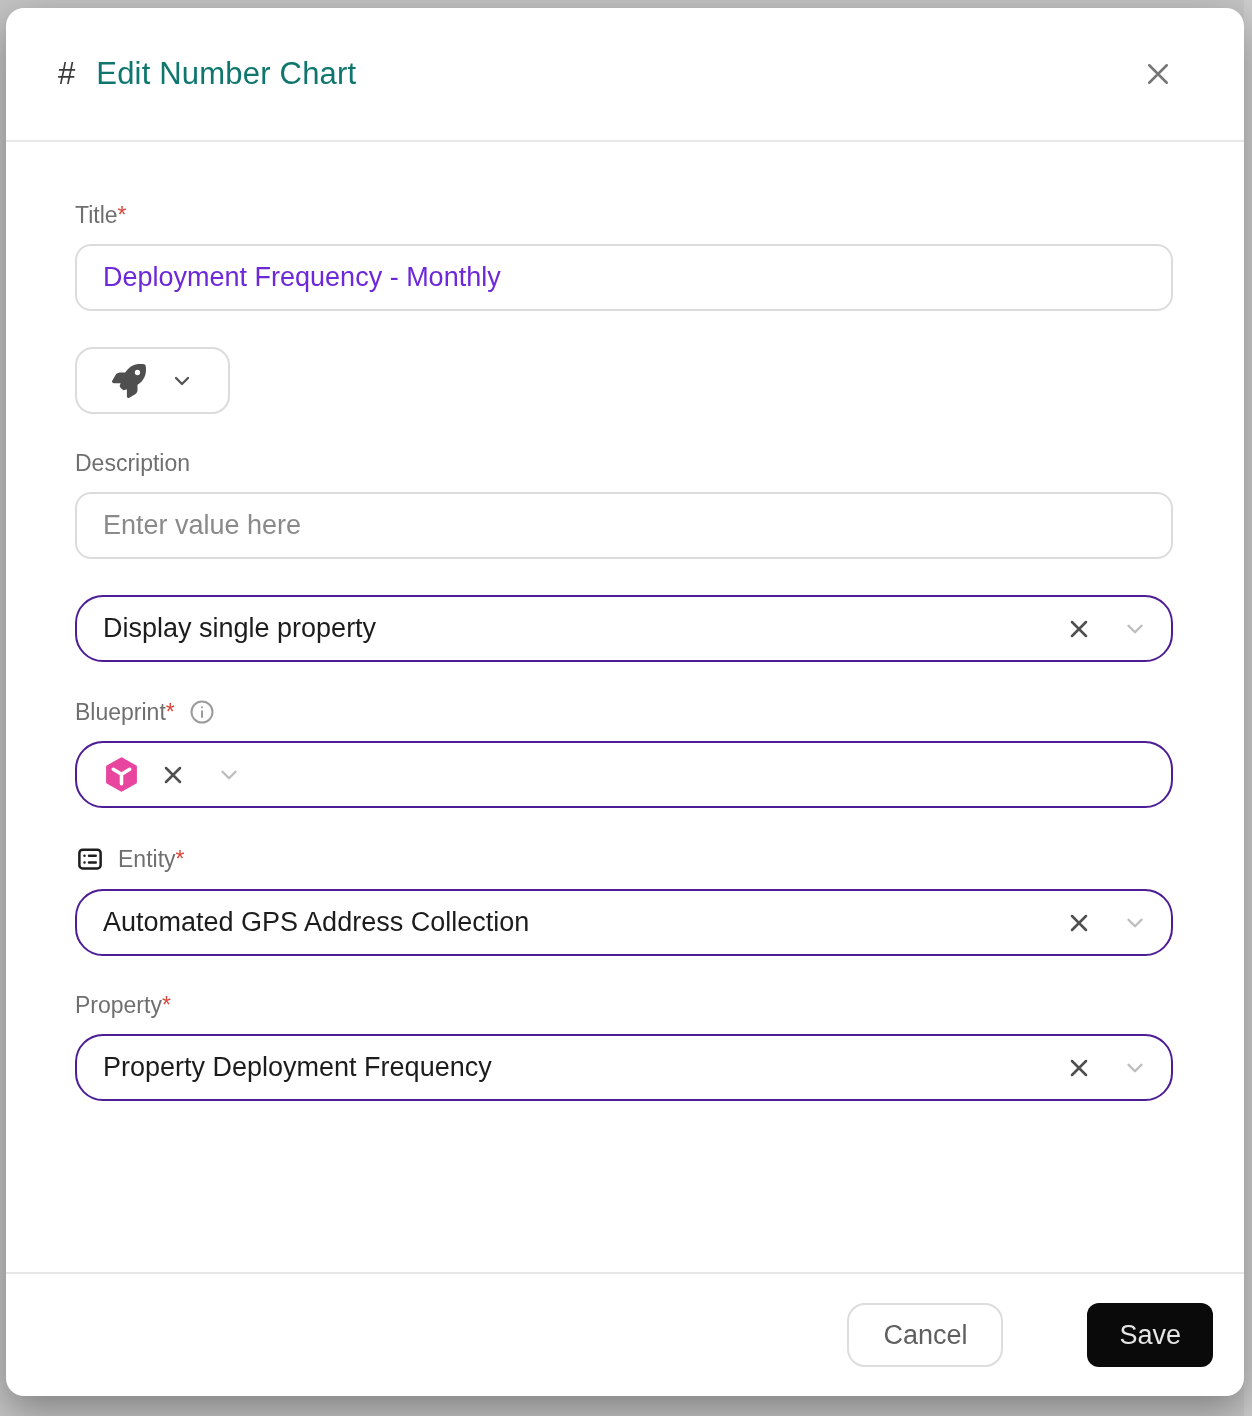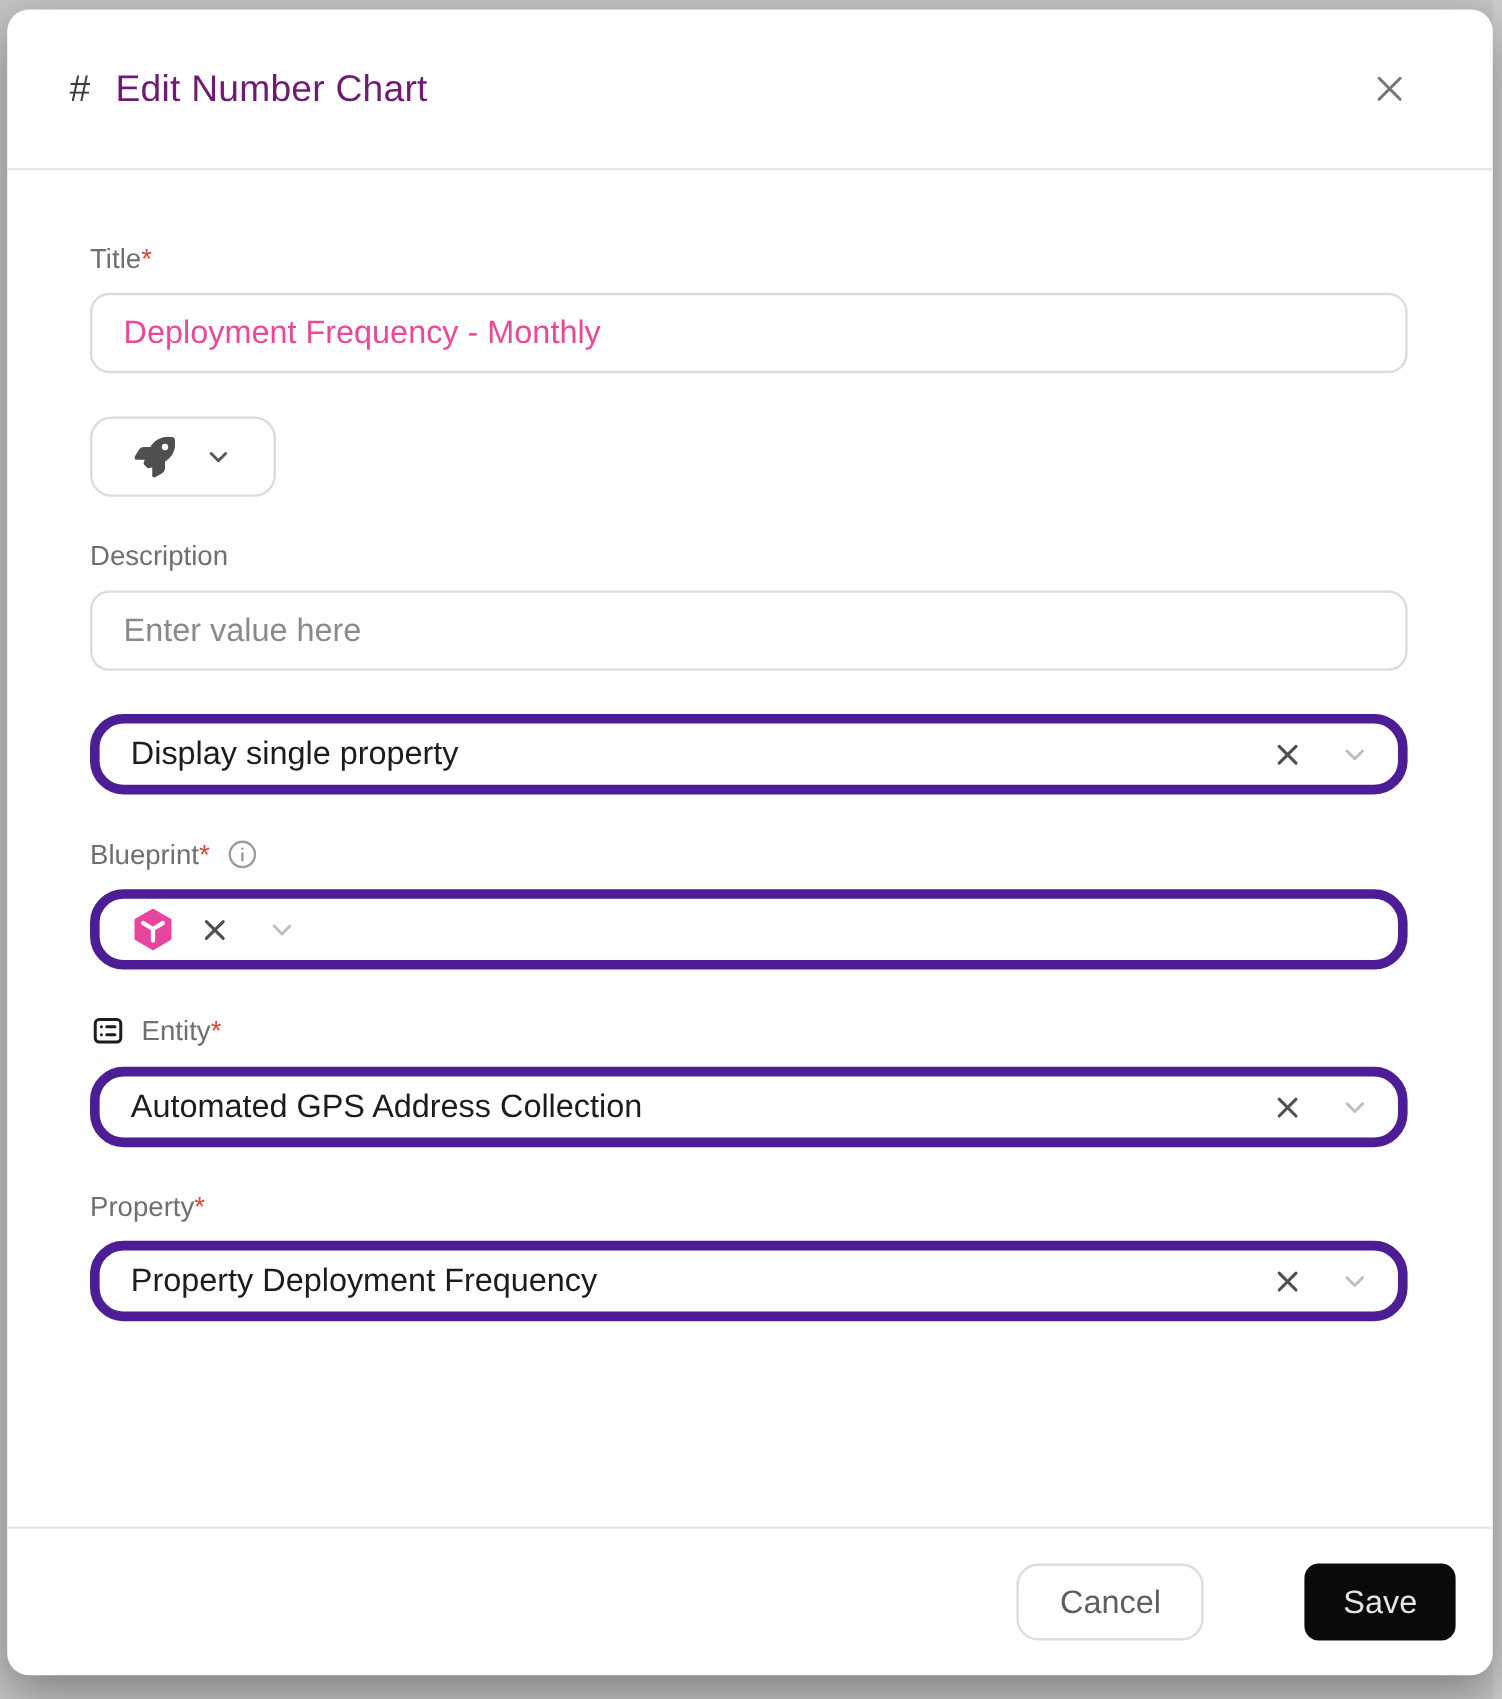--- a/index.html
+++ b/index.html
@@ -34,21 +34,21 @@
     border-bottom: 2px solid #e7e7e7;
   }
   .header-hash {
     font-size: 31px;
     color: #3a3a3a;
     font-weight: 400;
     margin-right: 21px;
   }
   .header-title {
     font-size: 31px;
-    color: #701a75;
+    color: #0f766e;
     font-weight: 500;
     letter-spacing: 0.2px;
     flex: 1;
   }
   .close-btn {
     width: 44px; height: 44px;
     display: flex; align-items: center; justify-content: center;
     cursor: pointer; background: none; border: none;
   }
   
@@ -72,21 +72,21 @@
   }
   .req { color: #d9473c; font-size: 23px; }
   .text-input {
     width: 100%;
     height: 67px;
     border: 2px solid #dcdcdc;
     border-radius: 16px;
     padding: 0 26px;
     font-family: "Liberation Sans", sans-serif;
     font-size: 27px;
-    color: #ec4899;
+    color: #6d28d9;
     background: #ffffff;
     outline: none;
   }
   .text-input::placeholder { color: #8a8a8a; opacity: 1; }
   
   .icon-picker {
     width: 155px;
     height: 67px;
     border: 2px solid #dcdcdc;
     border-radius: 18px;
@@ -94,21 +94,21 @@
     display: flex;
     align-items: center;
     justify-content: center;
     gap: 24px;
     cursor: pointer;
   }
   
   .select-box {
     width: 100%;
     height: 67px;
-    border: 8px solid #4c1d95;
+    border: 2px solid #4c1d95;
     border-radius: 28px;
     background: #ffffff;
     display: flex;
     align-items: center;
     padding: 0 20px 0 26px;
     cursor: pointer;
   }
   .select-value {
     font-size: 27px;
     color: #1c1c1c;

